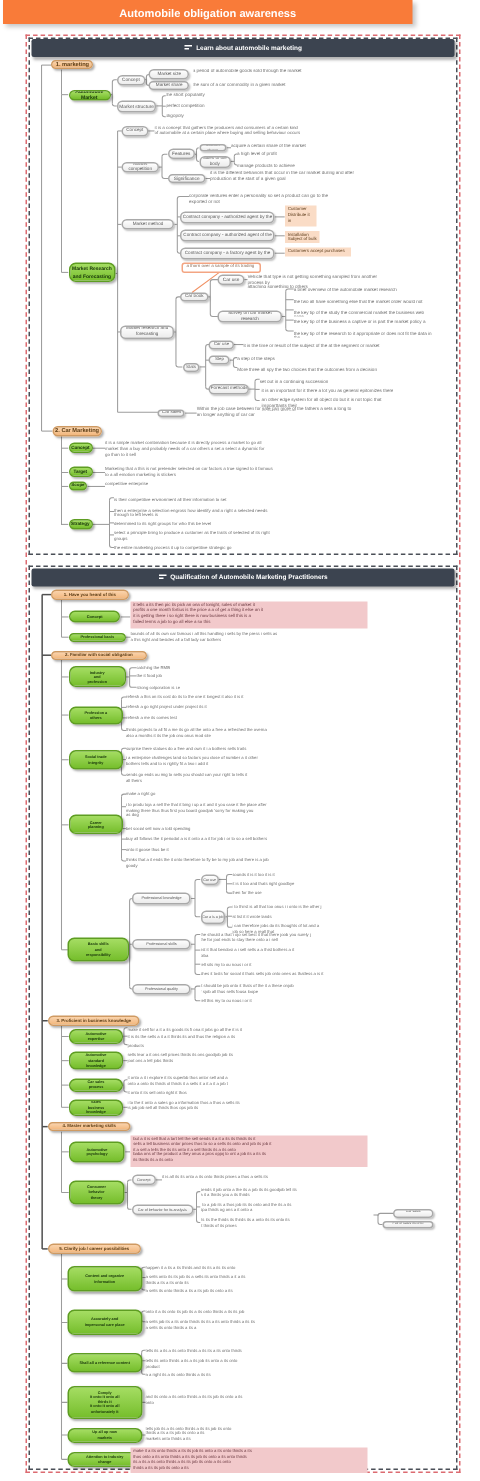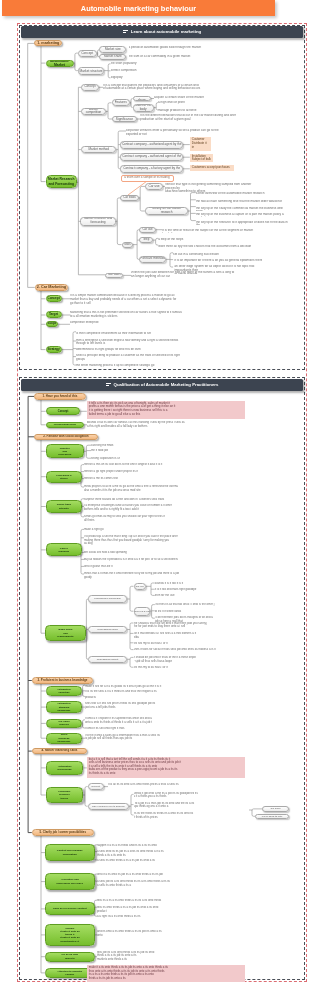--- a/index.html
+++ b/index.html
@@ -33,21 +33,21 @@
     text-align:left;justify-content:flex-start;padding:1px 2px}
   .n-text{color:#6e6e6e;text-align:left;justify-content:flex-start;align-items:flex-start}
   svg.links{position:absolute;left:0;top:0;overflow:visible;pointer-events:none}
   svg.links path{fill:none;stroke:#9c9c9c;stroke-width:.7}
   svg.links path.dk{stroke:#4f4f4f;stroke-width:1}
   svg.links path.og{stroke:#f09063;stroke-width:.7}
 </style>
 </head>
 <body>
 
-<div class="title-bar">Automobile marketing behaviour</div>
+<div class="title-bar">Automobile obligation awareness</div>
 <div class="outer-frame"></div>
 
 <svg class="links" id="linksvg" width="310" height="987">
     <path d="M34.4 43.4 H27.7"></path>
     <path d="M27.7 43.4 V287.4"></path>
     <path d="M27.7 287.4 H34.8"></path>
     <path d="M41.0 46.4 V63.1"></path>
     <path d="M41.0 63.1 H45.5"></path>
     <path d="M41.0 63.1 V181.6"></path>
     <path d="M41.0 181.6 H45.5"></path>

